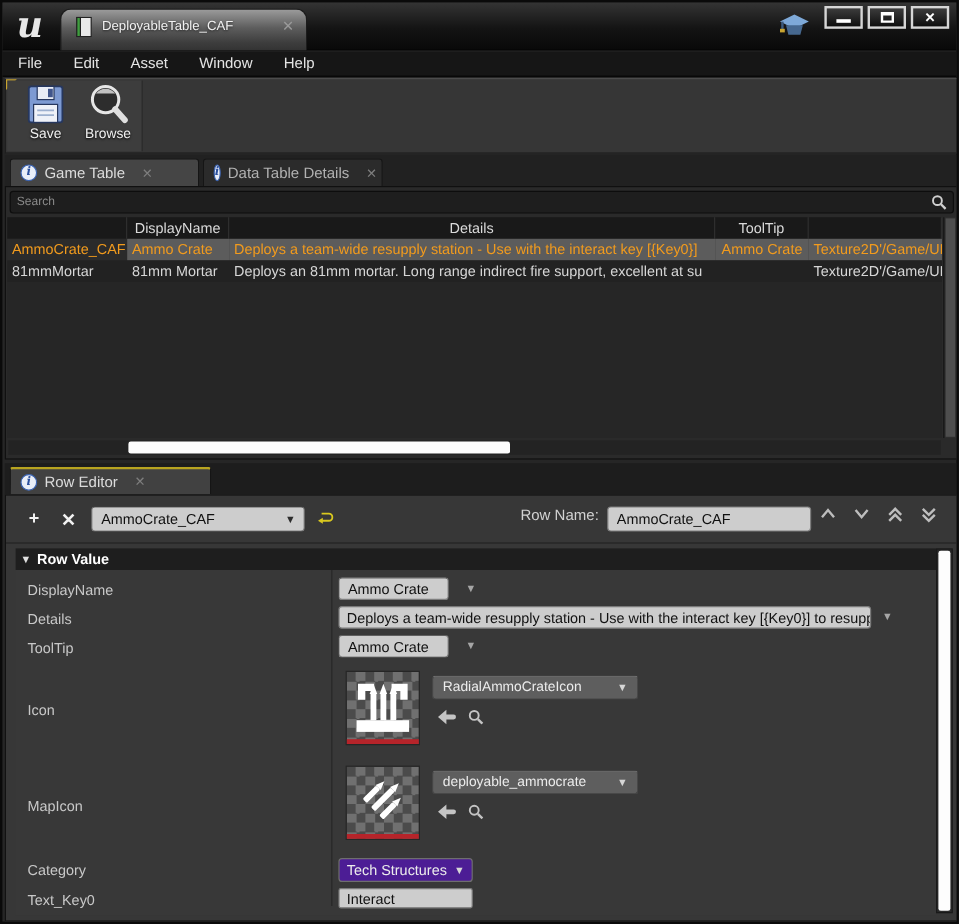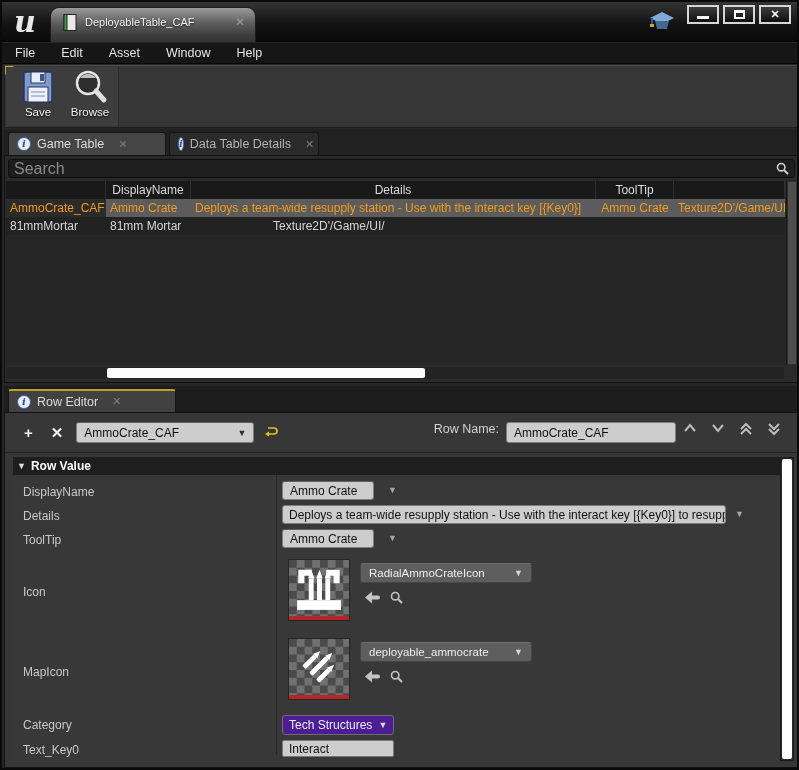--- a/index.html
+++ b/index.html
@@ -56,21 +56,21 @@
   .info-ico { width:14px; height:14px; border-radius:50%; background:#e9eef8; border:1px solid #3a62b0;
     color:#2a4f9e; font-family:"DejaVu Serif",serif; font-style:italic; font-weight:bold; font-size:10px;
     display:flex; align-items:center; justify-content:center; line-height:1; }
 
   
   .tablepanel { position:absolute; left:2px; top:153px; width:795px; height:228px; background:#2a2a2a;
     border:1px solid #101010; }
   .searchbox { position:absolute; left:3px; right:3px; top:3px; height:19px; background:#1e1e1e;
     border:1px solid #0d0d0d; border-radius:3px; display:flex; align-items:center; padding:0 5px; }
   .searchbox input { flex:1; background:transparent; border:none; outline:none; color:#cfcfcf;
-    font-size:16px; font-family:"Liberation Sans",sans-serif; }
+    font-size:10px; font-family:"Liberation Sans",sans-serif; }
   .searchbox input::placeholder { color:#8a8a8a; }
   .thead { position:absolute; left:1px; right:13px; top:25px; height:18px; background:#191919;
     display:flex; align-items:center; }
   .th { color:#dadada; font-size:12px; text-align:center; border-right:1px solid #2e2e2e; height:100%;
     display:flex; align-items:center; justify-content:center; overflow:hidden; white-space:nowrap; }
   .trow { position:absolute; left:1px; right:13px; height:18px; display:flex; align-items:center;
     font-size:12px; }
   .td { height:100%; display:flex; align-items:center; padding:0 4px; overflow:hidden; white-space:nowrap; }
   .c-name { width:100px; } .c-disp { width:85px; } .c-det { width:405px; } .c-tip { width:78px; justify-content:center; }
   .c-icon { flex:1; }
@@ -225,20 +225,21 @@
     <div class="trow row-sel" style="top:43px;">
       <div class="td c-name" style="color:#f29b1d;">AmmoCrate_CAF</div>
       <div class="td c-disp">Ammo Crate</div>
       <div class="td c-det">Deploys a team-wide resupply station - Use with the interact key [{Key0}]</div>
       <div class="td c-tip">Ammo Crate</div>
       <div class="td c-icon">Texture2D'/Game/UI/</div>
     </div>
     <div class="trow row-norm" style="top:61px;">
       <div class="td c-name">81mmMortar</div>
       <div class="td c-disp">81mm Mortar</div>
+      <div class="td c-det">Deploys an 81mm mortar. Long range indirect fire support, excellent at su</div>
       <div class="td c-tip"></div>
       <div class="td c-icon">Texture2D'/Game/UI/</div>
     </div>
     <div class="tbody-empty"></div>
     <div class="vtrack">
         <div class="vthumb"></div>
       </div>
     <div class="hscroll">
       <div class="hthumb"></div>
     </div>

